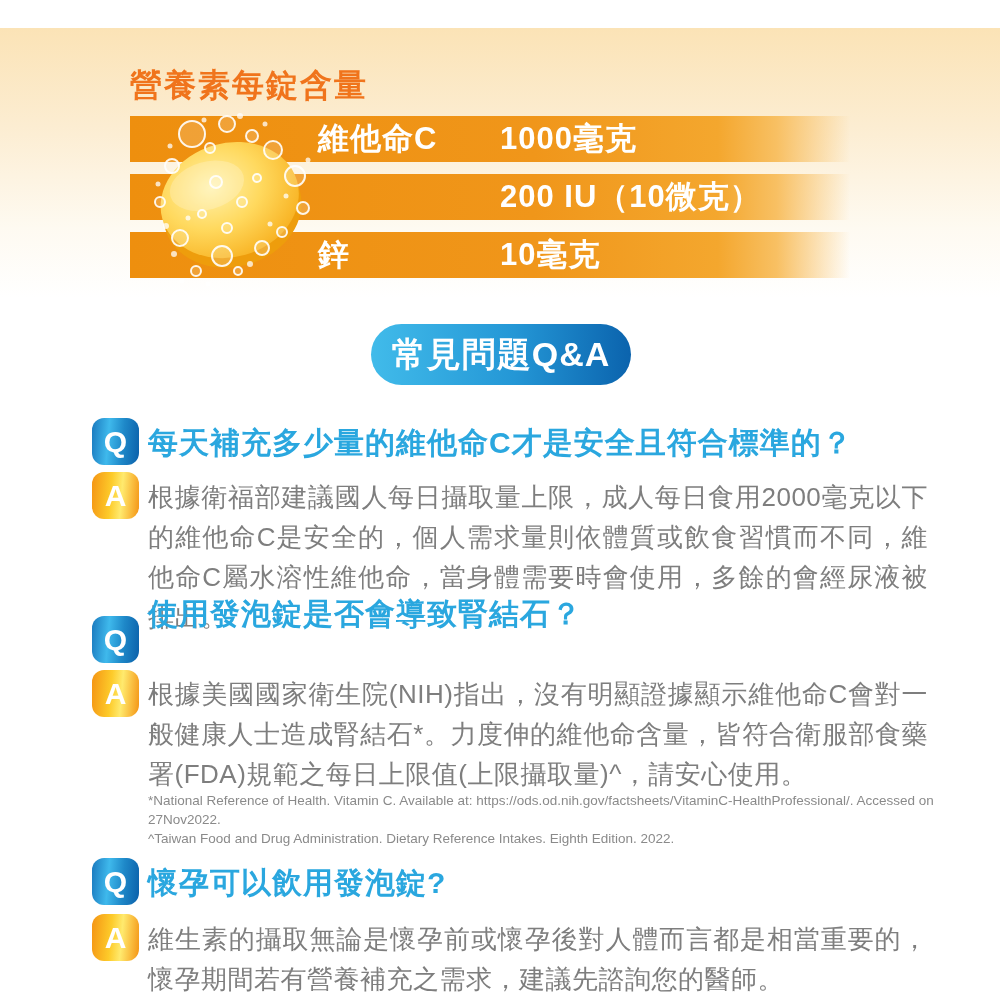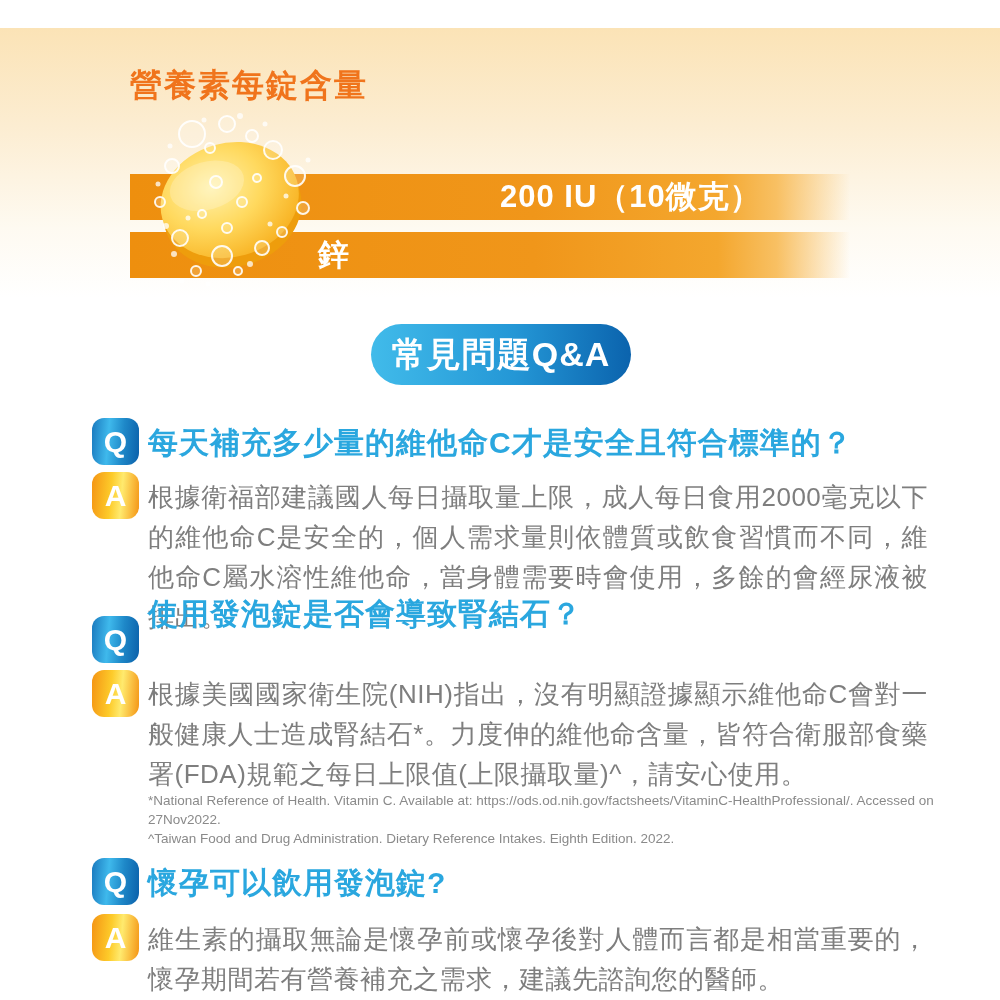--- a/index.html
+++ b/index.html
@@ -40,25 +40,30 @@
        font-size:13.5px;line-height:19px;font-weight:normal;}
 </style>
 </head>
 <body>
 
 <div class="page">
 
   <h1 class="section-title">營養素每錠含量</h1>
 
   <div class="nutri-table">
+    <div class="bar r0">
+      <span class="bar-label">維他命C</span>
+      <span class="bar-value">1000毫克</span>
+    </div>
     <div class="bar r1">
       <span class="bar-value">200 IU（10微克）</span>
     </div>
     <div class="bar r2">
       <span class="bar-label">鋅</span>
+      <span class="bar-value">10毫克</span>
     </div>
 
     <svg class="tablet-svg" viewBox="0 0 210 185" xmlns="http://www.w3.org/2000/svg">
       <defs>
         <radialGradient id="tg" cx="40%" cy="35%" r="80%">
           <stop offset="0%" stop-color="#FFF2AC"></stop>
           <stop offset="45%" stop-color="#FFD95E"></stop>
           <stop offset="80%" stop-color="#F9B82B"></stop>
           <stop offset="100%" stop-color="#F2A215"></stop>
         </radialGradient>

